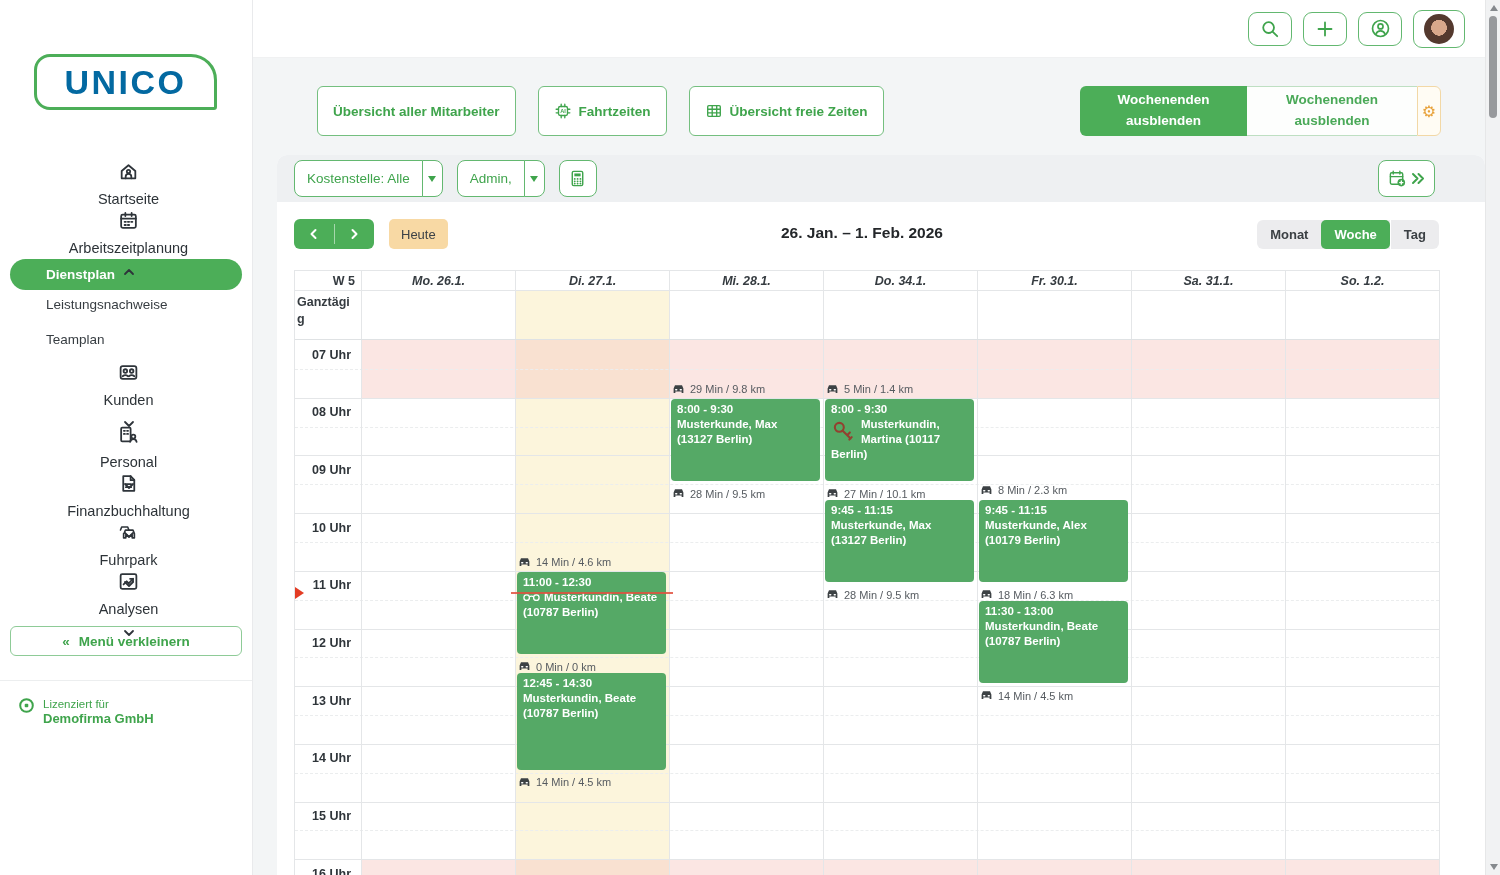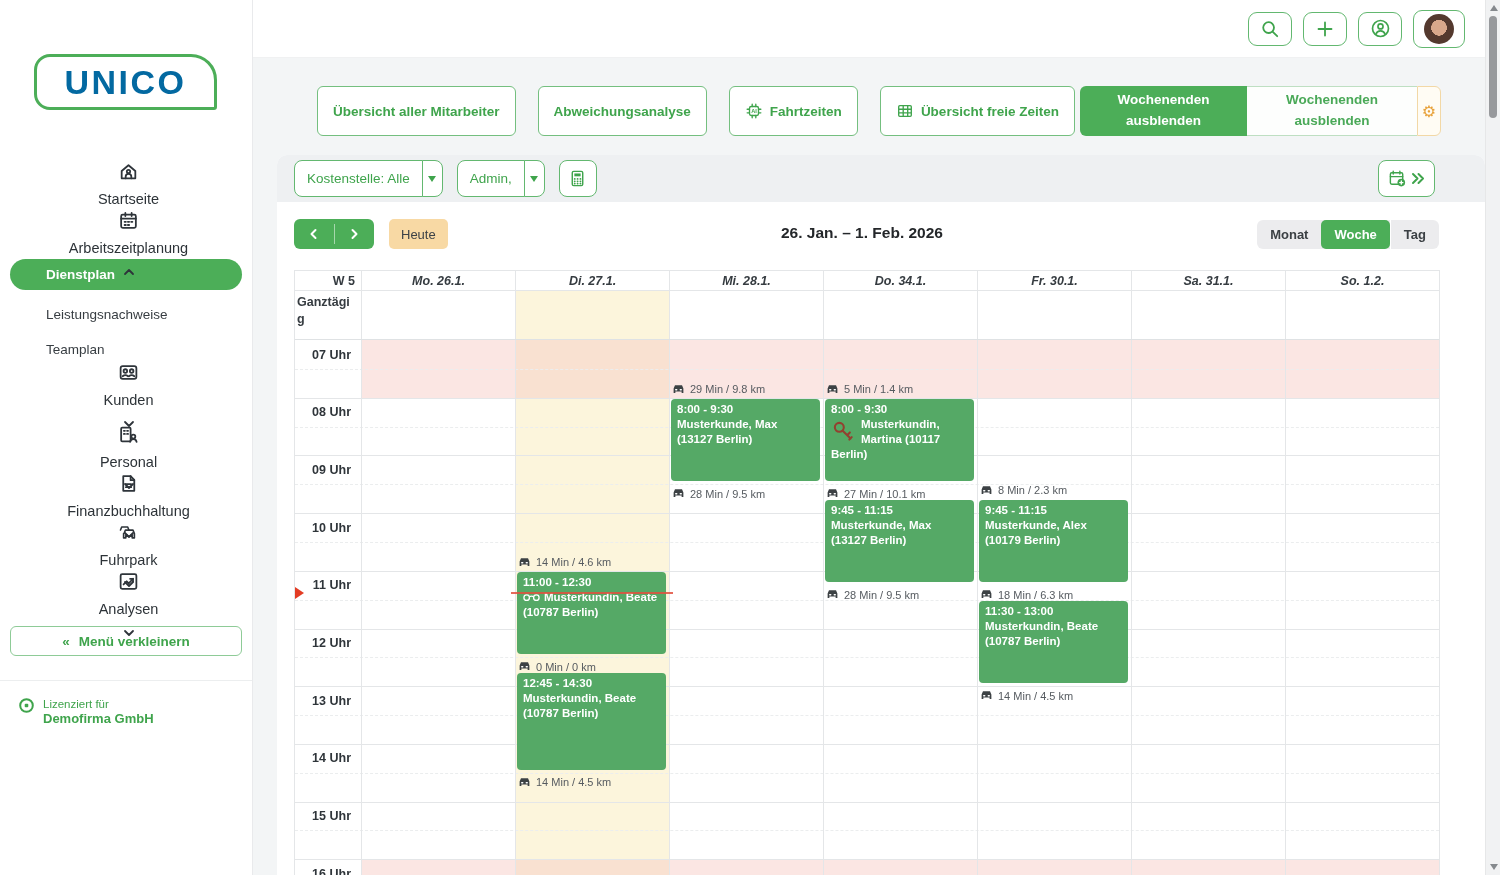--- a/index.html
+++ b/index.html
@@ -8,21 +8,21 @@
   svg { display:block; }
 
   
   .sidebar { position:absolute; left:0; top:0; width:253px; height:875px; background:#fff; border-right:1px solid #e9eaec; z-index:20; }
   .logo-box { position:absolute; left:34px; top:54px; width:183px; height:56px; border:3px solid #4cae58; border-radius:16px 26px 3px 16px; display:flex; align-items:center; justify-content:center; }
   .logo-text { font-size:34px; font-weight:700; color:#0369a1; letter-spacing:2.5px; line-height:1;text-align:center; }
   .nav { position:absolute; top:161px; left:0; right:0; }
   .nav-item { height:42px; display:flex; align-items:center; padding:0 24px 0 29px; gap:9px; font-size:14.5px; font-weight:500; color:#2d3338; margin-bottom:7px; cursor:pointer;flex-direction:column; }
   .nav-item .lbl { flex:1; }
   .sub-pill { margin:1px 10px 7px; height:31px; background:#4cae58; border-radius:16px; color:#fff; font-size:13.5px; font-weight:700; display:flex; align-items:center; padding-left:36px; cursor:pointer; }
-  .sub-item { height:35px; display:flex; align-items:center; padding-left:46px; font-size:13.5px; font-weight:500; color:#373d42; cursor:pointer; }
+  .sub-item { height:35px; display:flex; padding-left:46px; font-size:13.5px; font-weight:500; color:#373d42; cursor:pointer; }
   .collapse-btn { margin:13px 10px 0; height:30px; border:1px solid #8ecb97; border-radius:6px; background:#fff; color:#3fa44c; font-size:13.5px; font-weight:600; display:flex; align-items:center; justify-content:center; gap:9px; cursor:pointer; font-family:inherit; width:calc(100% - 20px); }
   .side-divider { margin-top:24px; border-top:1px solid #eceeef; }
   .license { margin:16px 0 0 18px; display:flex; gap:8px; align-items:flex-start; }
   .license-lines { line-height:1.25; }
   .license-prefix { font-size:11.5px; color:#3fa44c; font-weight:500; }
   .license-name { font-size:13px; color:#3fa44c; font-weight:700; }
 
   
   .topbar { position:absolute; left:253px; top:0; width:1232px; height:58px; background:#fff; border-bottom:1px solid #f0f1f2; display:flex; align-items:center; justify-content:flex-end; gap:11px; padding-right:20px; z-index:10; }
   .icon-btn { width:44px; height:34px; border:1.5px solid #63b870; border-radius:9px; background:#fff; display:flex; align-items:center; justify-content:center; cursor:pointer; }
@@ -265,23 +265,20 @@
   <div class="icon-btn avatar-btn">
     <div class="avatar"></div>
   </div>
 </header>
 
 <div class="content">
 
   <div class="toolbar-left">
     <button class="tb-btn">
       <span>Übersicht aller Mitarbeiter</span>
-    </button>
-    <button class="tb-btn">
-      <span>Abweichungsanalyse</span>
     </button>
     <button class="tb-btn">
       <span>
           <svg width="18" height="18" viewBox="0 0 20 20" fill="none" stroke="#3fa44c" stroke-width="1.5" stroke-linecap="round">
             <rect x="5" y="5" width="10" height="10" rx="2"></rect>
             <path d="M8 2.4 v2.6 M12 2.4 v2.6 M8 15 v2.6 M12 15 v2.6 M2.4 8 h2.6 M2.4 12 h2.6 M15 8 h2.6 M15 12 h2.6"></path>
             <text x="10" y="12.4" text-anchor="middle" font-size="6.2" font-weight="bold" fill="#3fa44c" stroke="none" font-family="Liberation Sans, sans-serif">AI</text>
           </svg>
         </span>
       <span>Fahrtzeiten</span>

